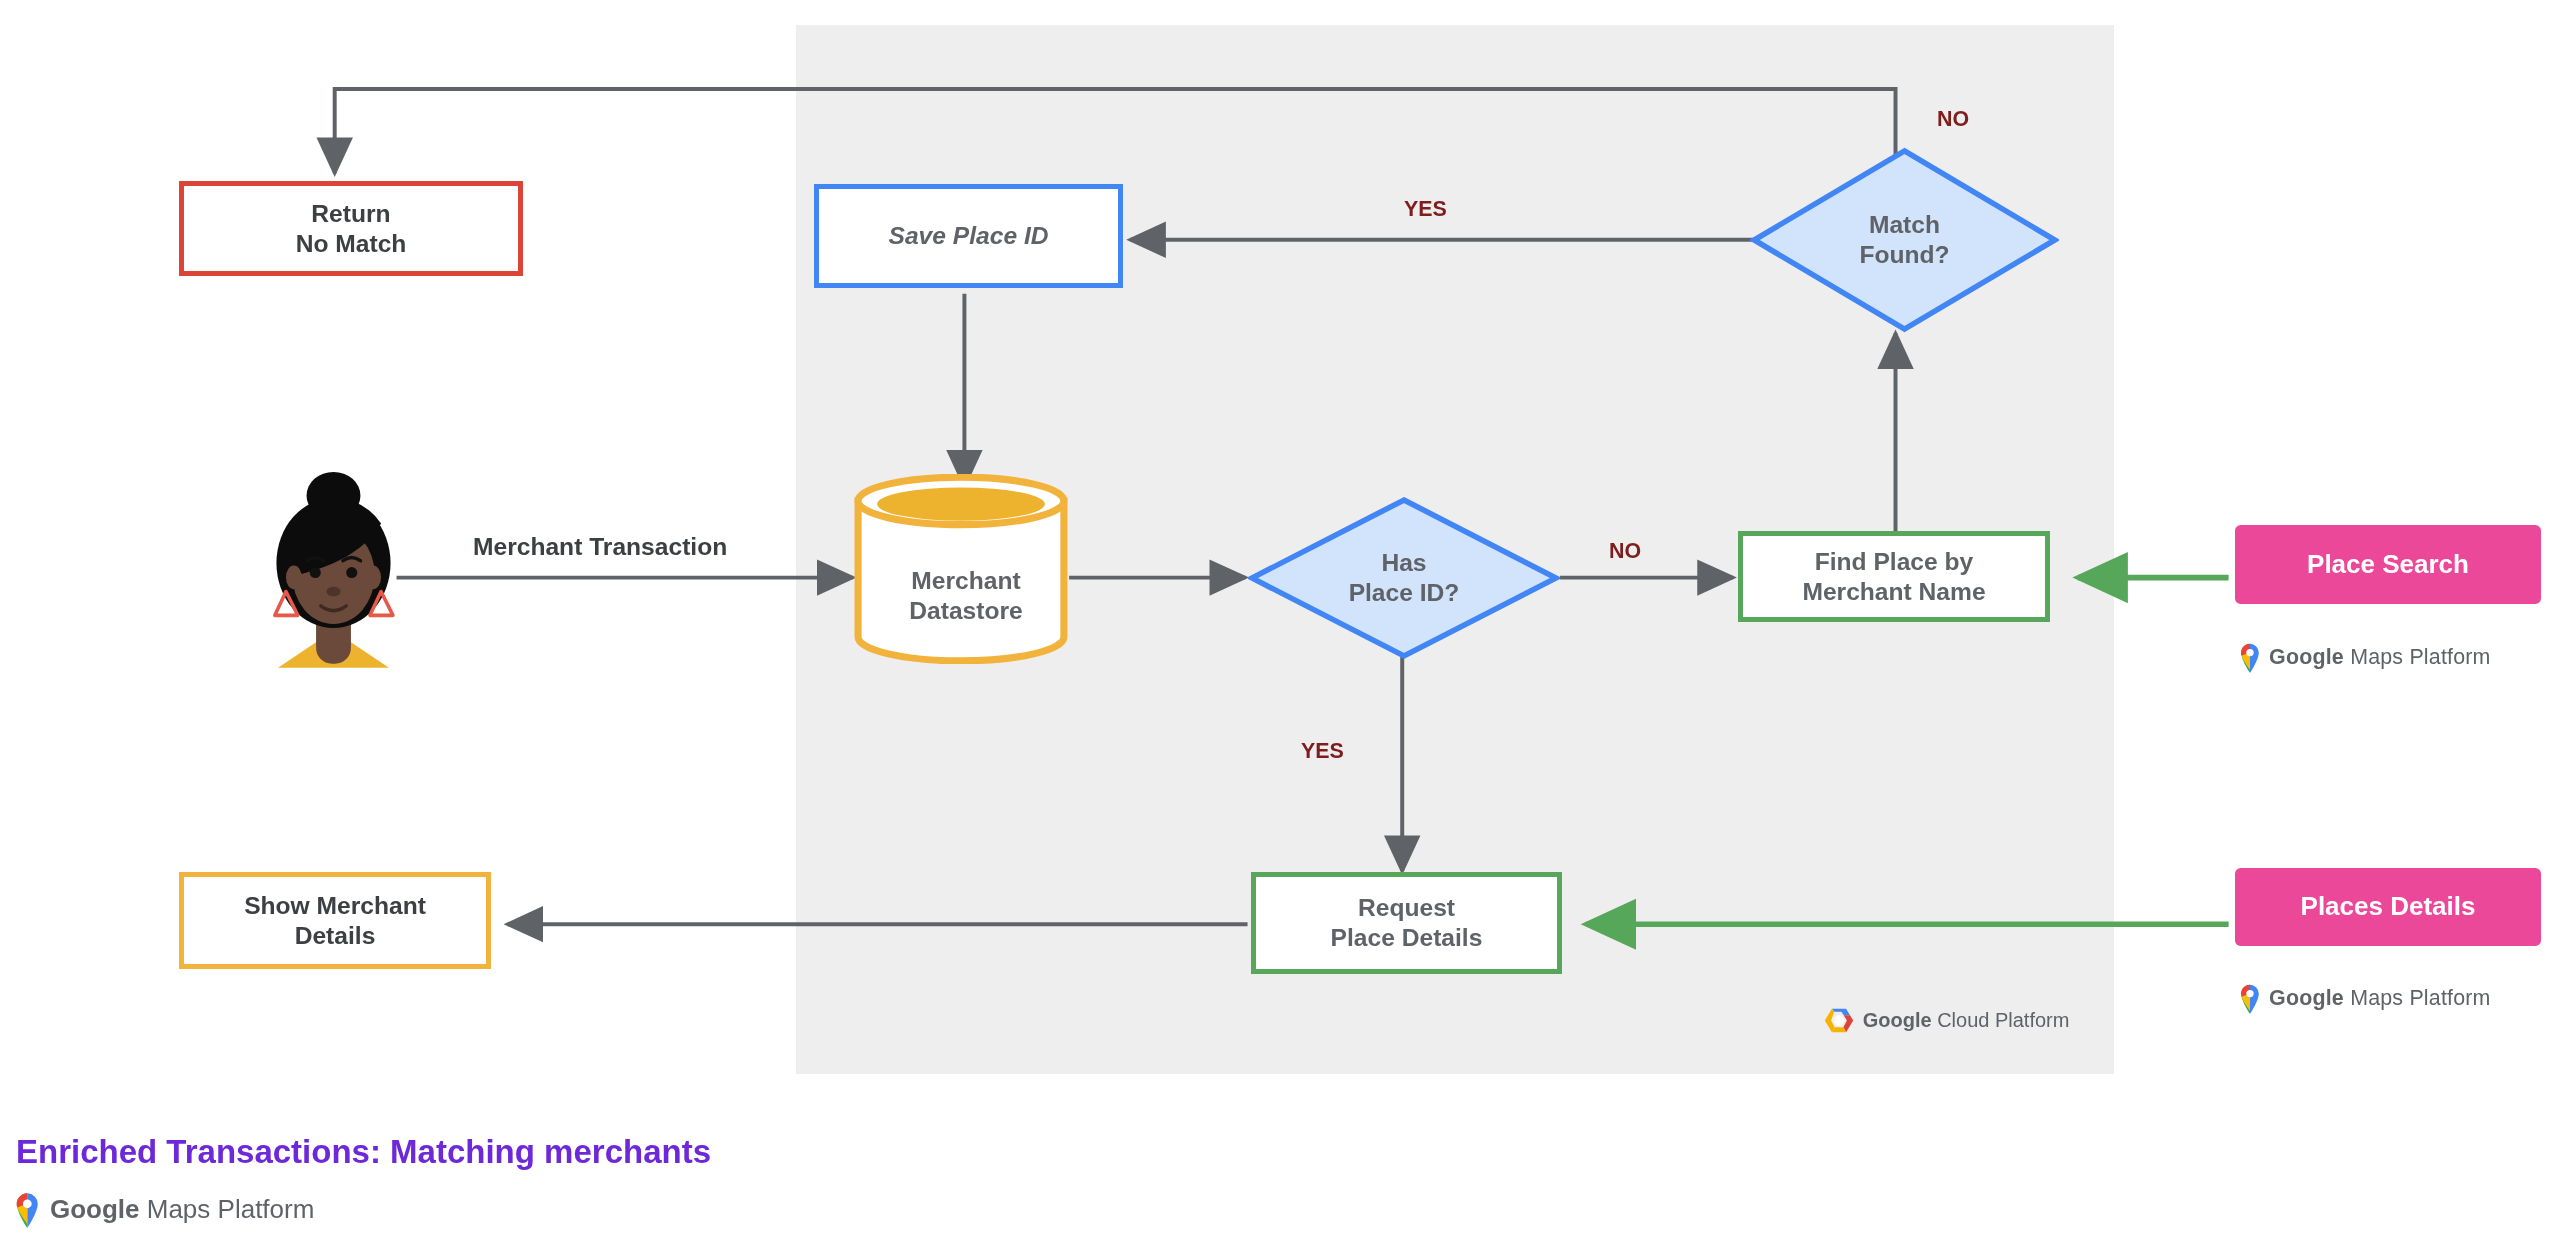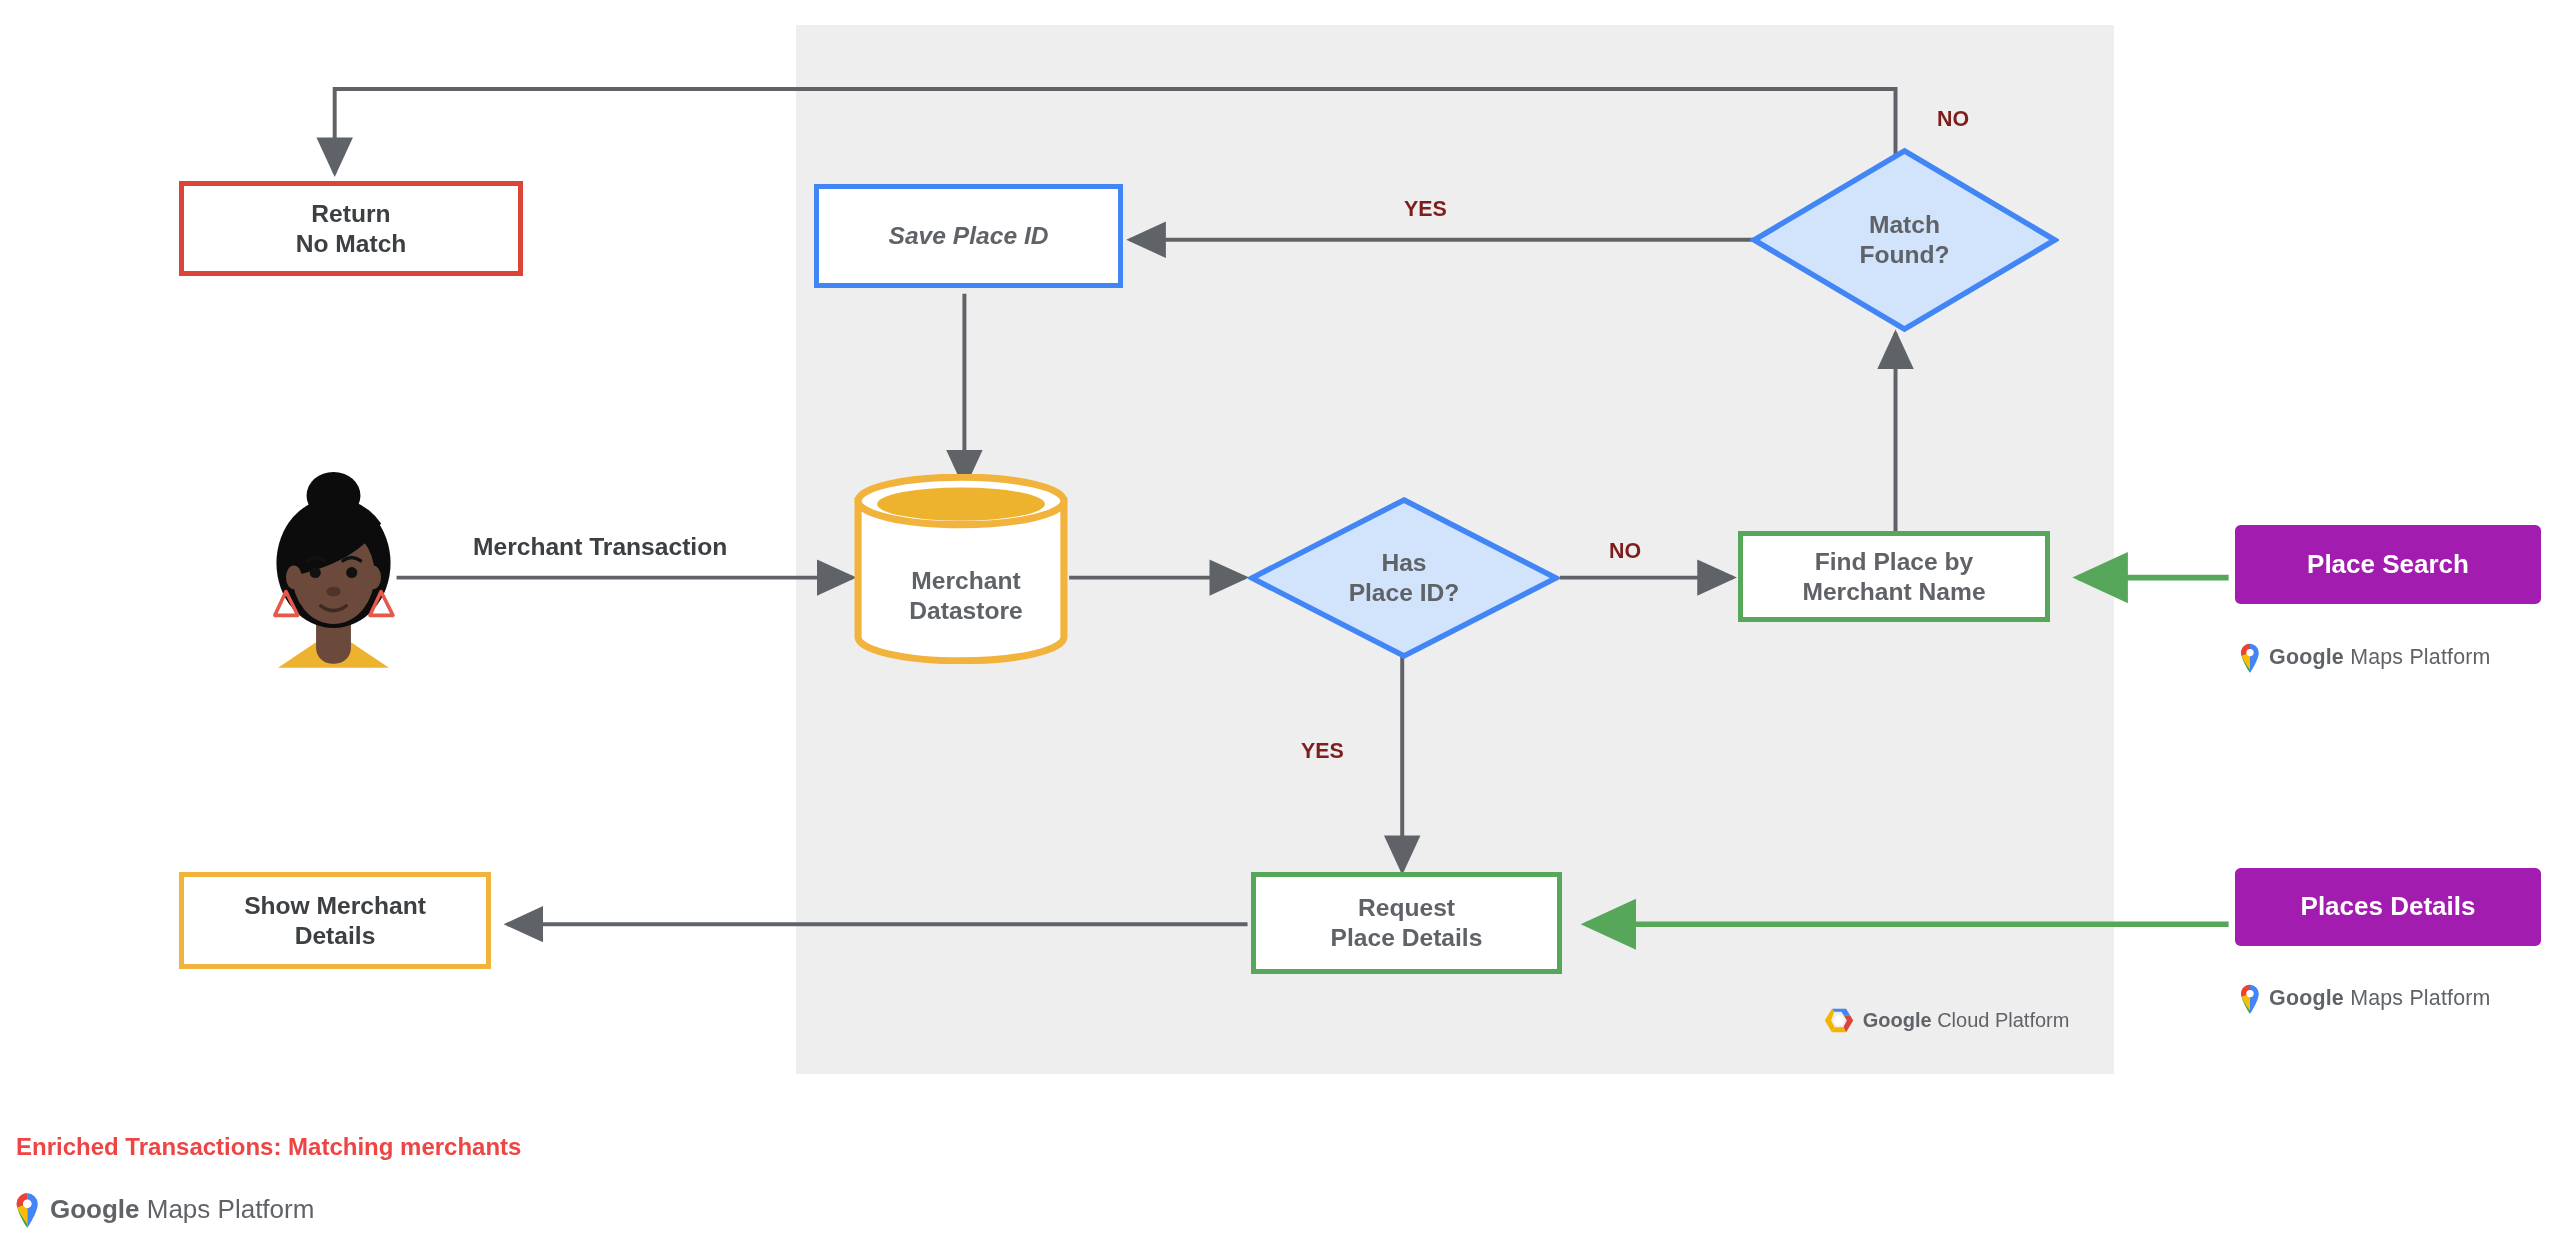--- a/index.html
+++ b/index.html
@@ -47,21 +47,21 @@
   .box {
     background: #FFFFFF;
     border-style: solid;
     border-width: 5.6px;
   }
   .box-red   { border-color: #DB4437; color: #3C4043; }
   .box-blue  { border-color: #4285F4; }
   .box-amber { border-color: #F2B33D; color: #3C4043; }
   .box-green { border-color: #57A75B; }
   .btn-green {
-    background: #a21caf;
+    background: #ec4899;
     color: #FFFFFF;
     border-radius: 5.6px;
     font-size: 26px;
   }
   .diamond-wrap { position: absolute; }
   .diamond-wrap svg { position: absolute; left: 0; top: 0; }
   .diamond-label {
     position: absolute;
     left: 0; top: 0;
     width: 100%; height: 100%;
@@ -125,23 +125,23 @@
   }
   .gcp-text {
     font-size: 20px;
     color: #5F6368;
     white-space: nowrap;
   }
   .caption {
     position: absolute;
     left: 16px;
     top: 1133px;
-    font-size: 24px;
-    font-weight: bold;
-    color: #ef4444;
+    font-size: 33px;
+    font-weight: bold;
+    color: #6d28d9;
     white-space: nowrap;
   }
   .footer-logo {
     position: absolute;
     left: 12.7px;
     top: 1190px;
     display: flex;
     align-items: center;
     gap: 8.7px;
   }

